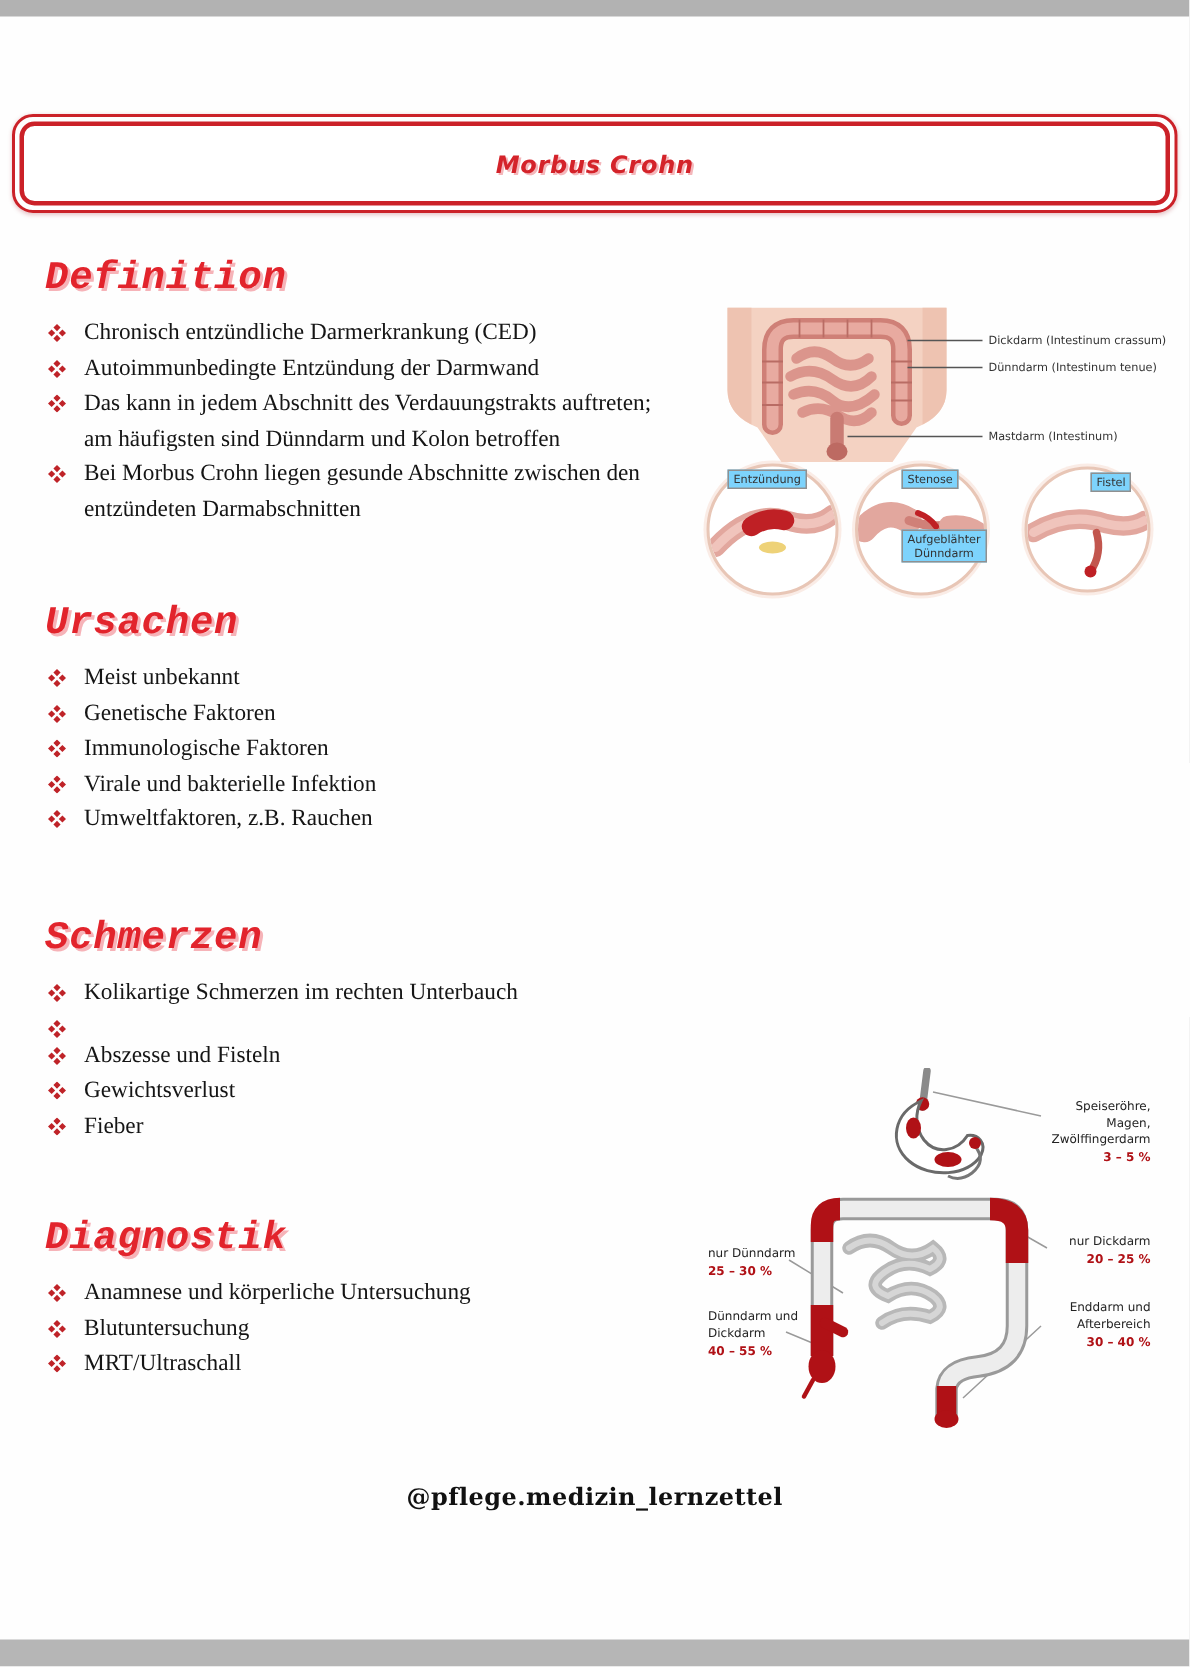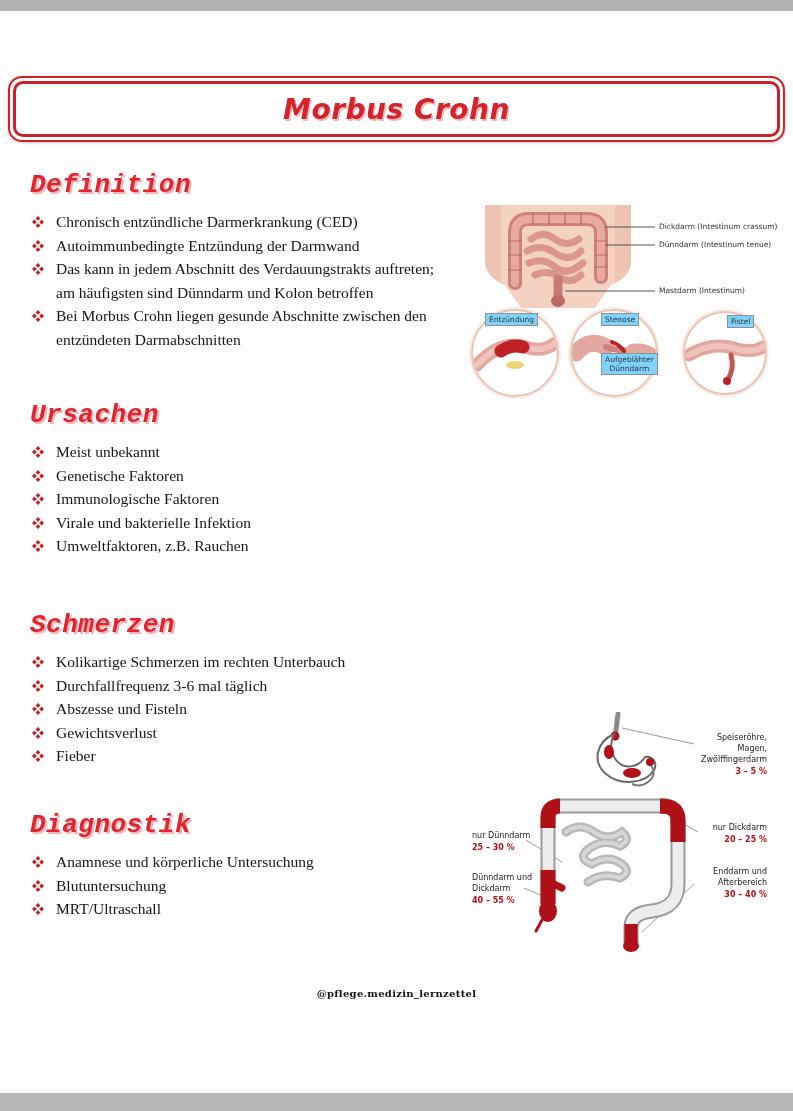--- a/index.html
+++ b/index.html
@@ -9,21 +9,21 @@
   .graybar.top{top:0;height:11px;}
   .graybar.bottom{top:1093px;height:18px;background:#b6b6b6;}
 
   
   .titlebox{position:absolute;left:8px;top:76px;width:773px;height:62px;
             border:2px solid #cb2128;border-radius:14px;box-shadow:0 1px 3px rgba(160,20,30,.25);}
   .titlebox-inner{position:absolute;inset:3px;border:3px solid #cb2128;border-radius:10px;
             display:flex;align-items:center;justify-content:center;background:#fff;}
   .script-red{font-family:"DejaVu Sans",sans-serif;font-style:italic;font-weight:bold;
             color:#d4232a;letter-spacing:.5px;}
-  .title-text{font-size:28px;text-shadow:1.5px 1.5px 0 #f4b7bb;}
+  .title-text{font-size:16px;text-shadow:1.5px 1.5px 0 #f4b7bb;}
 
   
   .section{position:absolute;left:30px;width:440px;}
   .heading{font-family:Liberation Mono, monospace;font-style:italic;font-weight:bold;font-size:26px;
            color:#e2242c;text-shadow:2px 2px 0 #f6b3b8;letter-spacing:.5px;margin:0 0 10px 0;line-height:30px;}
   .blist{list-style:none;margin:0;padding:0 0 0 2px;}
   .blist li{display:flex;gap:12px;margin:0;align-items:flex-start;}
   .dm{width:12px;height:12px;flex:none;margin-top:6px;fill:#bf2328;}
   .btext{font-size:15.5px;color:#151515;line-height:23.5px;max-width:398px;}
 
@@ -36,21 +36,21 @@
         font-size:7.5px;line-height:9px;color:#333;padding:1px 3px;text-align:center;white-space:pre-line;z-index:2;}
 
   
   .fig2{position:absolute;left:462px;top:712px;width:305px;height:255px;}
   .fig2-label{position:absolute;font-family:"DejaVu Sans",sans-serif;font-size:8px;line-height:11px;
               color:#222;white-space:pre-line;}
   .fig2-label.right{text-align:right;}
   .fig2-val{display:block;font-weight:bold;color:#b01116;margin-top:1px;}
 
   .footer{position:absolute;left:0;top:988px;width:100%;text-align:center;
-          font-family:"DejaVu Serif",serif;font-weight:bold;font-size:10px;color:#111;letter-spacing:.3px;}
+          font-family:"DejaVu Serif",serif;font-weight:bold;font-size:16px;color:#111;letter-spacing:.3px;}
 </style>
 </head>
 <body>
 
 <div class="page">
 
   <div class="graybar top"></div>
   <div class="graybar bottom"></div>
 
   <div class="titlebox">
@@ -131,21 +131,20 @@
       <li>
           <svg class="dm" viewBox="0 0 12 12">
             <path d="M6 0 8.4 2.4 6 4.8 3.6 2.4ZM0 6 2.4 3.6 4.8 6 2.4 8.4ZM12 6 9.6 8.4 7.2 6 9.6 3.6ZM6 12 3.6 9.6 6 7.2 8.4 9.6Z"></path>
           </svg>
           <span class="btext">Kolikartige Schmerzen im rechten Unterbauch</span>
         </li>
       <li>
           <svg class="dm" viewBox="0 0 12 12">
             <path d="M6 0 8.4 2.4 6 4.8 3.6 2.4ZM0 6 2.4 3.6 4.8 6 2.4 8.4ZM12 6 9.6 8.4 7.2 6 9.6 3.6ZM6 12 3.6 9.6 6 7.2 8.4 9.6Z"></path>
           </svg>
-          <span class="btext">Durchfallfrequenz 3-6 mal täglich</span>
         </li>
       <li>
           <svg class="dm" viewBox="0 0 12 12">
             <path d="M6 0 8.4 2.4 6 4.8 3.6 2.4ZM0 6 2.4 3.6 4.8 6 2.4 8.4ZM12 6 9.6 8.4 7.2 6 9.6 3.6ZM6 12 3.6 9.6 6 7.2 8.4 9.6Z"></path>
           </svg>
           <span class="btext">Abszesse und Fisteln</span>
         </li>
       <li>
           <svg class="dm" viewBox="0 0 12 12">
             <path d="M6 0 8.4 2.4 6 4.8 3.6 2.4ZM0 6 2.4 3.6 4.8 6 2.4 8.4ZM12 6 9.6 8.4 7.2 6 9.6 3.6ZM6 12 3.6 9.6 6 7.2 8.4 9.6Z"></path>

